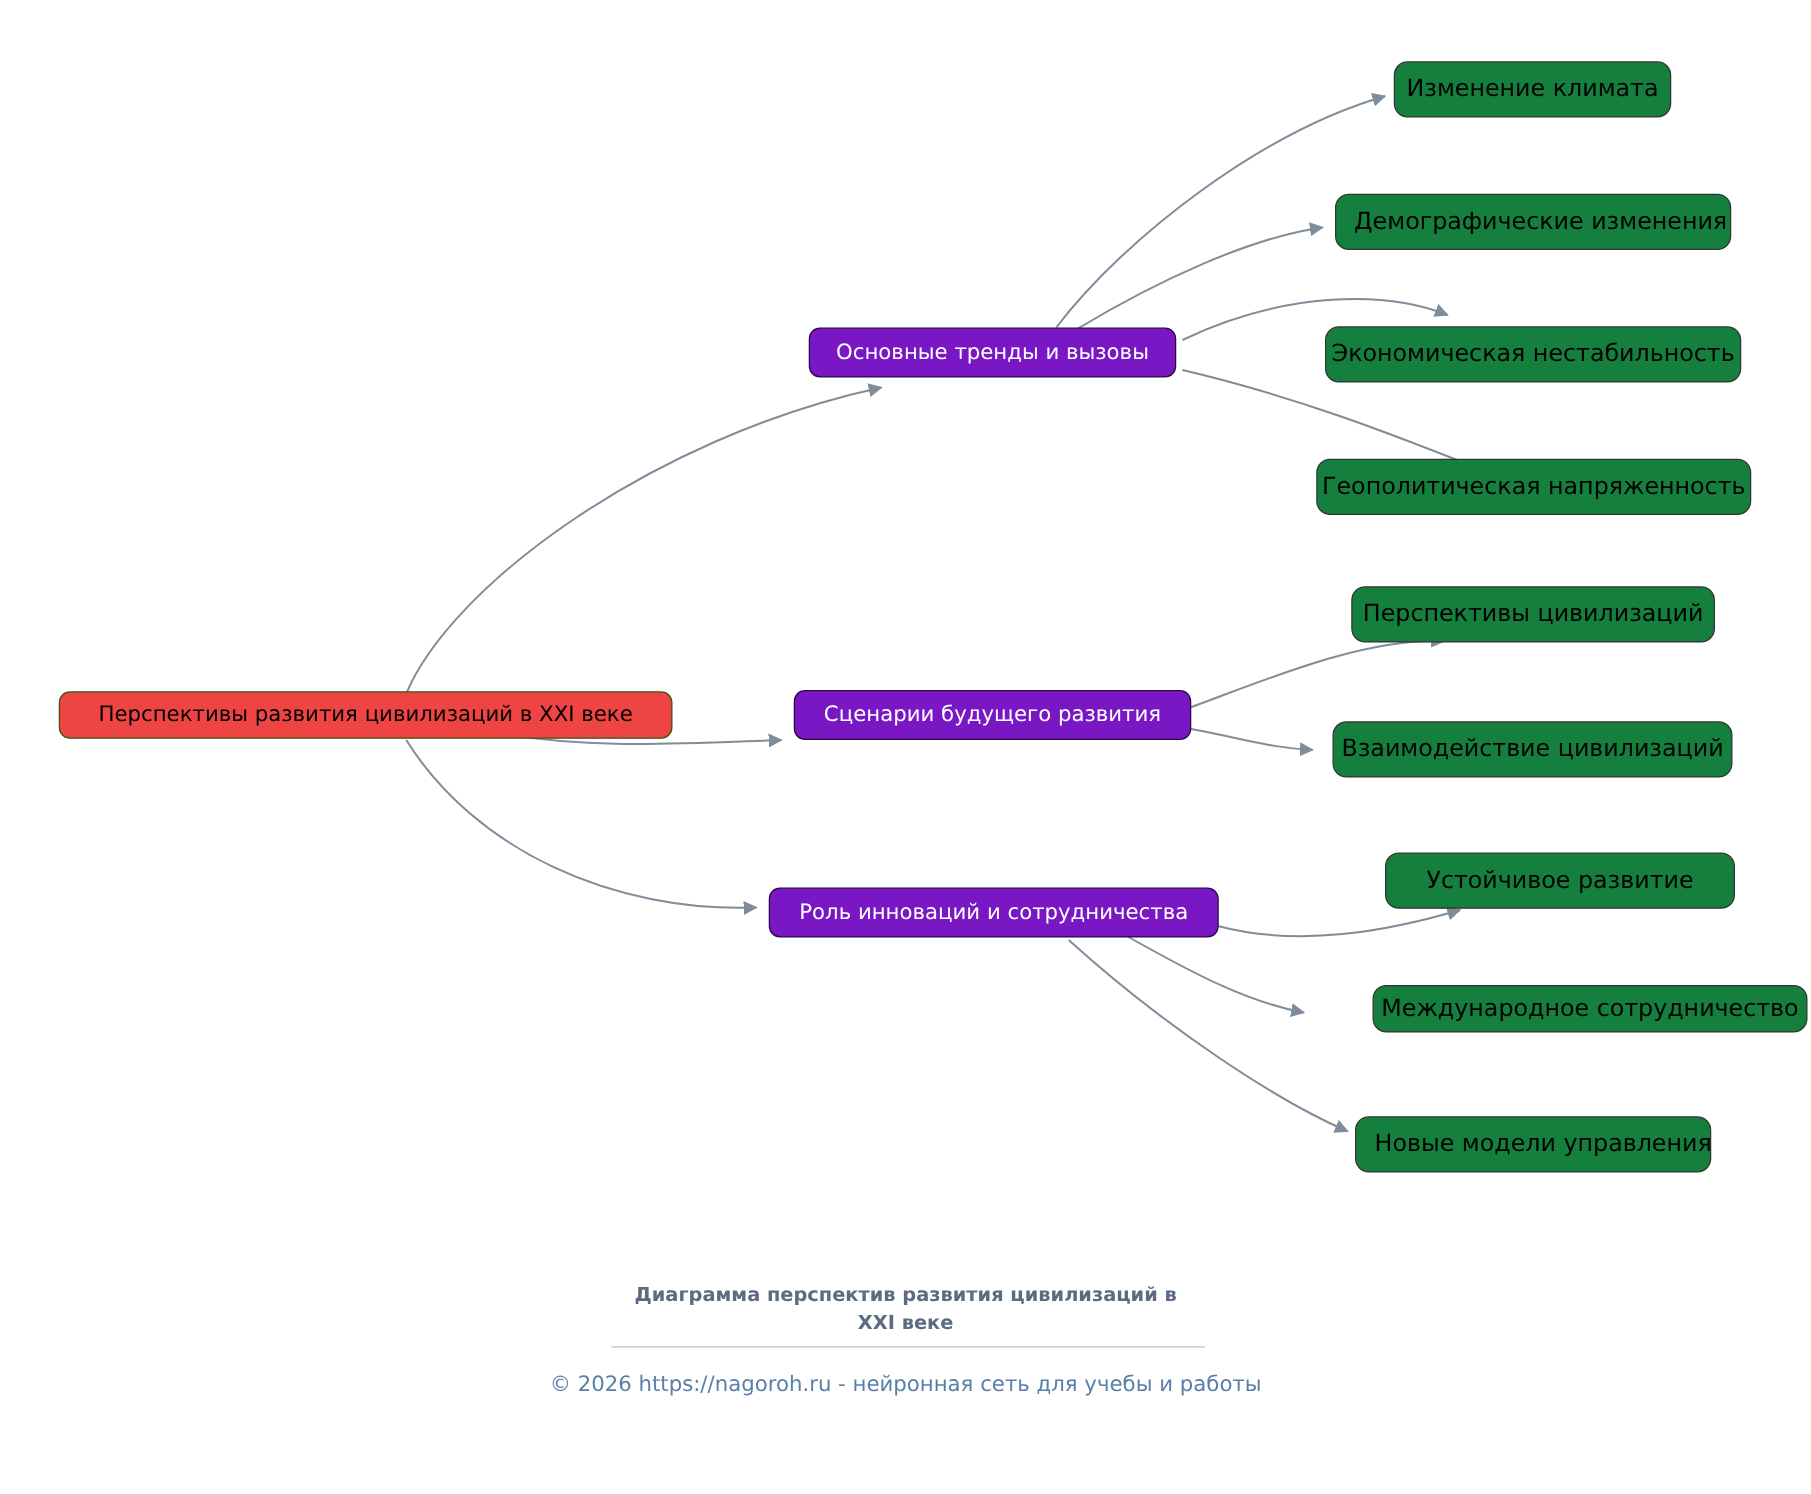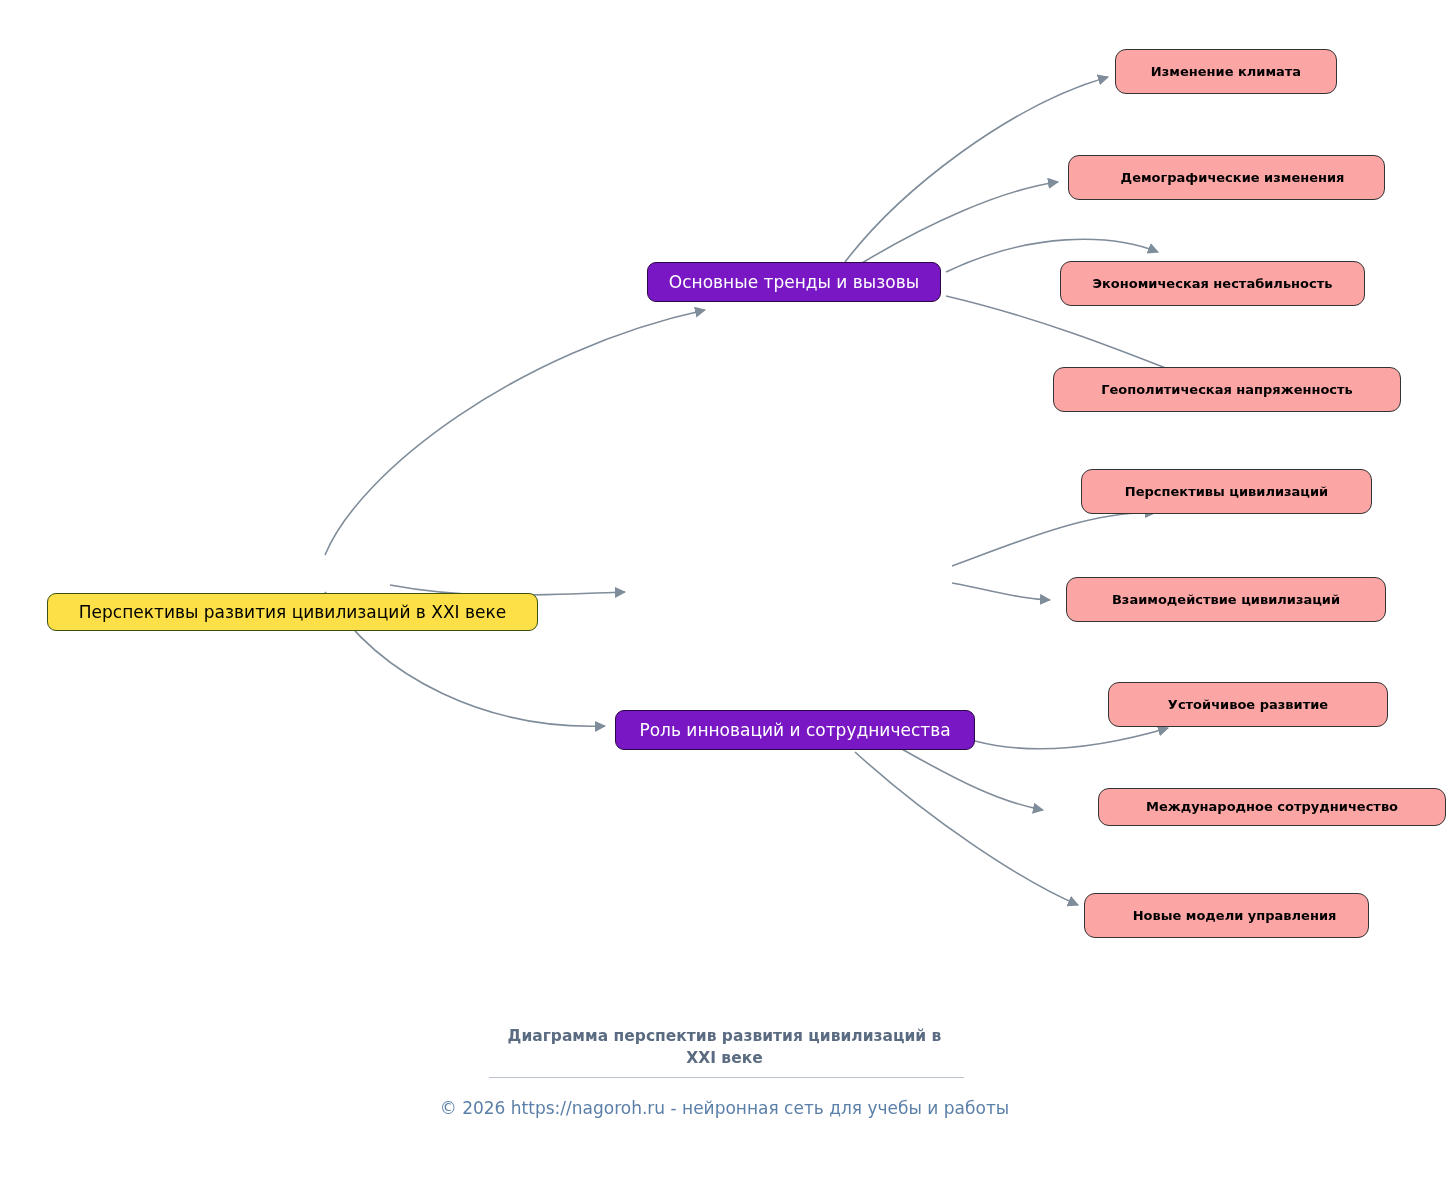--- a/index.html
+++ b/index.html
@@ -30,42 +30,41 @@
     box-sizing: border-box;
     display: flex;
     align-items: center;
     justify-content: center;
     text-align: center;
     border-radius: 10px;
     white-space: nowrap;
     line-height: 1.2;
   }
   .node-root {
-    background: #fde047;
+    background: #ef4444;
     border: 1.3px solid #3b5212;
     color: #000000;
     font-size: 17px;
     font-weight: 400;
     border-radius: 9px;
-    margin-top: 40px;
   }
   .node-branch {
     background: #7A17C4;
     border: 1.3px solid #2b0745;
     color: #ffffff;
     font-size: 17px;
     font-weight: 400;
     border-radius: 9px;
   }
   .node-leaf {
-    background: #fca5a5;
+    background: #15803d;
     border: 1.3px solid #333333;
     color: #000000;
-    font-size: 13px;
-    font-weight: 700;
+    font-size: 19px;
+    font-weight: 400;
     border-radius: 11px;
   }
   .caption {
     position: absolute;
     width: 100%;
     text-align: center;
     color: #5B6C82;
     font-weight: bold;
     font-size: 15.5px;
     line-height: 1.45;
@@ -114,34 +113,37 @@
   </svg>
 
   <div class="node node-root" style="left:47px; top:553px; width:491px; height:38px;">
     <span>Перспективы развития цивилизаций в XXI веке</span>
   </div>
 
   <div class="node node-branch" style="left:647px; top:262px; width:294px; height:40px;">
     <span>Основные тренды и вызовы</span>
   </div>
 
+  <div class="node node-branch" style="left:635px; top:552px; width:318px; height:40px;">
+    <span>Сценарии будущего развития</span>
+  </div>
 
   <div class="node node-branch" style="left:615px; top:710px; width:360px; height:40px;">
     <span>Роль инноваций и сотрудничества</span>
   </div>
 
   <div class="node node-leaf" style="left:1115px; top:49px; width:222px; height:45px;">
     <span>Изменение климата</span>
   </div>
 
   <div class="node node-leaf" style="left:1068px; top:155px; width:317px; height:45px;padding-left:12px;">
     <span>Демографические изменения</span>
   </div>
 
-  <div class="node node-leaf" style="left:1060px; top:261px; width:305px; height:45px;">
+  <div class="node node-leaf" style="left:1060px; top:261px; width:333px; height:45px;">
     <span>Экономическая нестабильность</span>
   </div>
 
   <div class="node node-leaf" style="left:1053px; top:367px; width:348px; height:45px;">
     <span>Геополитическая напряженность</span>
   </div>
 
   <div class="node node-leaf" style="left:1081px; top:469px; width:291px; height:45px;">
     <span>Перспективы цивилизаций</span>
   </div>

